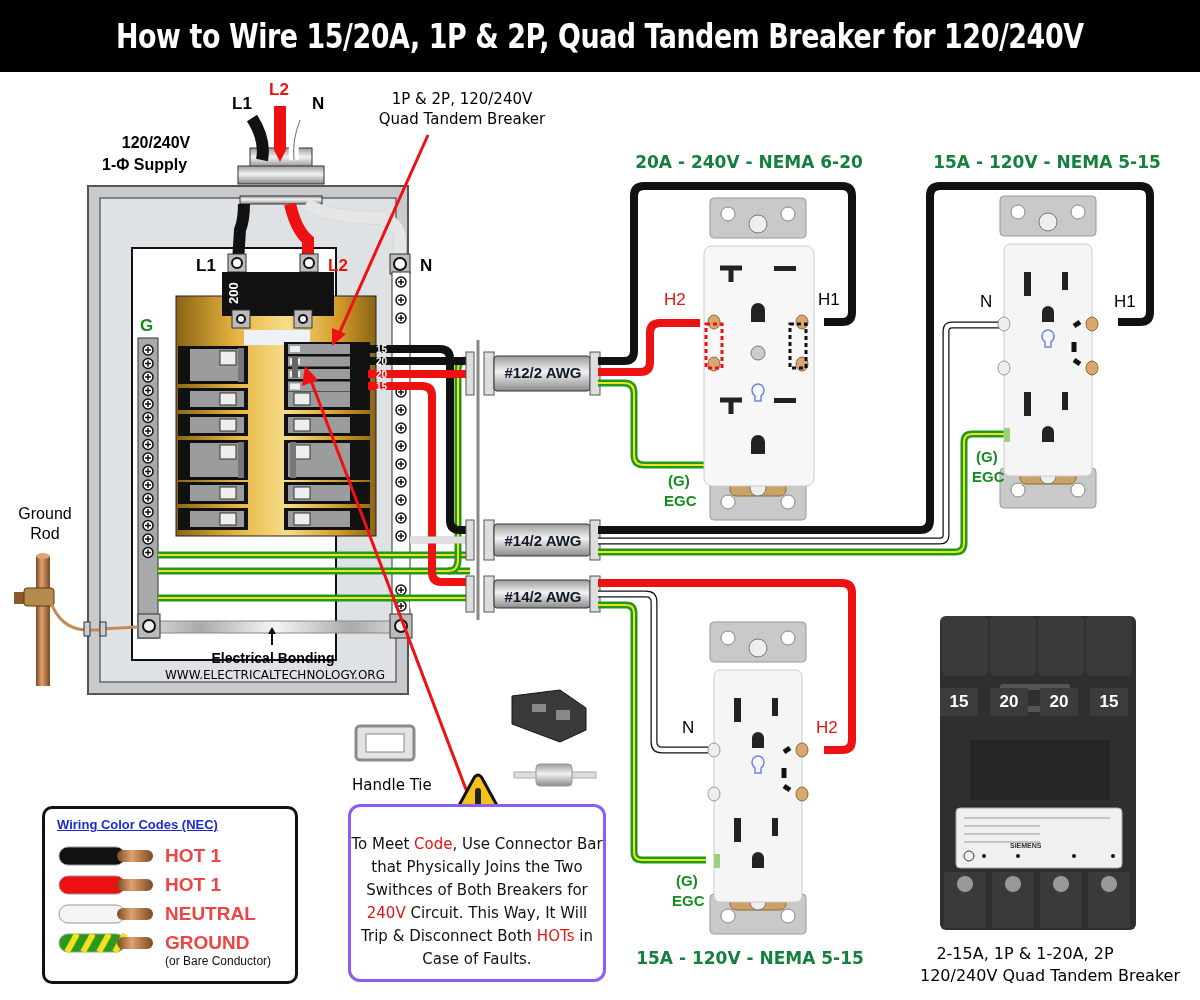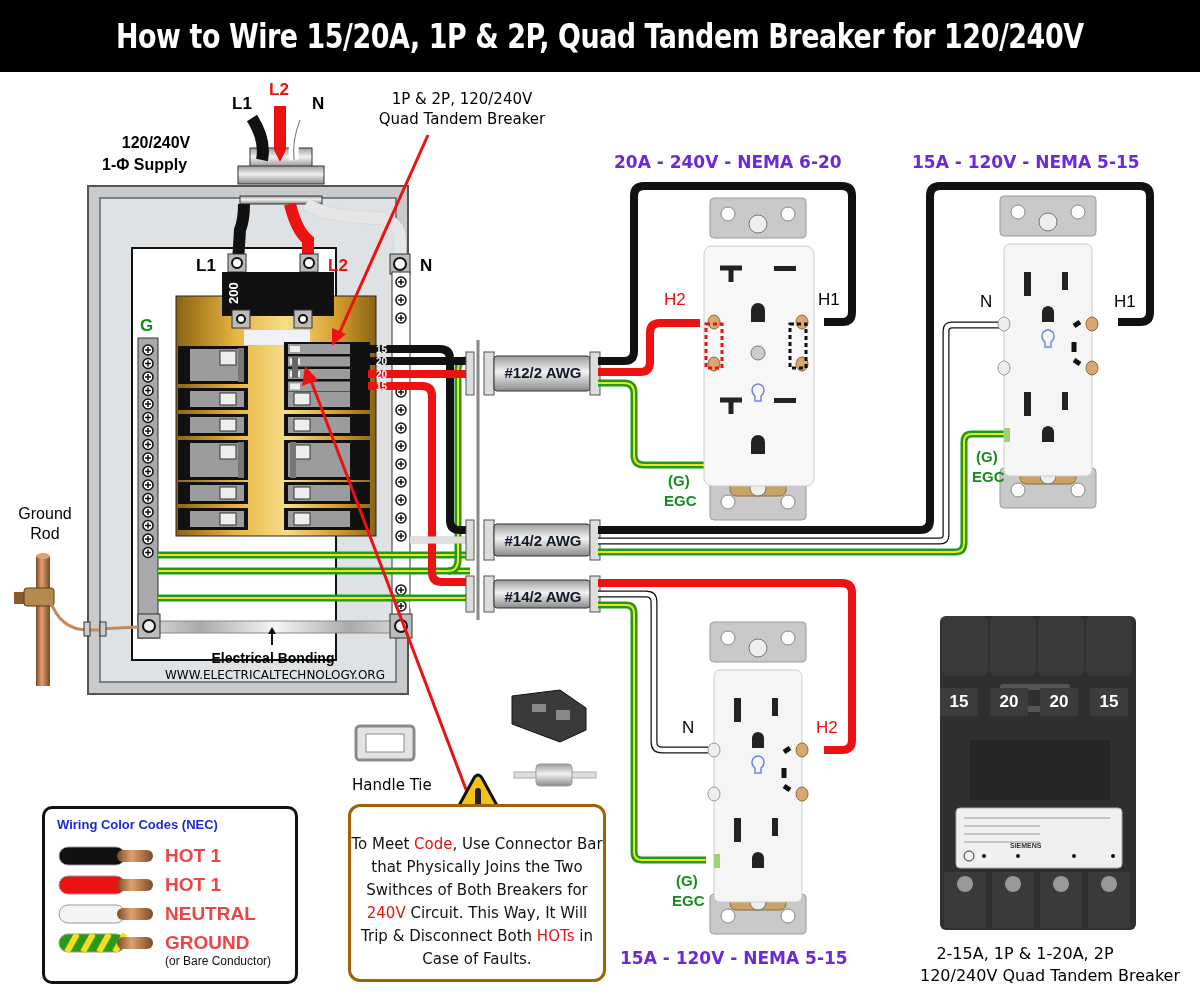--- a/index.html
+++ b/index.html
@@ -6,28 +6,28 @@
   body{width:1200px;height:1000px;background:#fff;position:relative;overflow:hidden;font-family:"Liberation Sans",sans-serif;}
   .abs{position:absolute;}
   #title-bar{left:0;top:0;width:1200px;height:72px;background:#000;color:#fff;font-weight:bold;font-size:34px;text-align:center;line-height:72px;letter-spacing:-0.5px;font-family:"DejaVu Sans",sans-serif;font-stretch:condensed;}
   #title-bar span{display:inline-block;transform:scaleX(0.88);}
   .lbl{position:absolute;font-weight:bold;white-space:nowrap;}
   .plain{position:absolute;white-space:nowrap;}
   .red{color:#e8140f;}
   .green{color:#138c1d;}
   svg{position:absolute;left:0;top:0;}
   .awg{position:absolute;font-weight:bold;font-size:15px;color:#0f172a;text-align:center;}
-  .note-box{position:absolute;left:348px;top:804px;width:252px;height:172px;border:3px solid #a16207;border-radius:12px;background:#fff;}
+  .note-box{position:absolute;left:348px;top:804px;width:252px;height:172px;border:3px solid #8b5cf6;border-radius:12px;background:#fff;}
   .note-text{position:absolute;left:0;top:26px;width:100%;text-align:center;font-size:15px;line-height:23px;color:#111;font-family:"DejaVu Sans",sans-serif;}
   .legend-box{position:absolute;left:42px;top:806px;width:250px;height:172px;border:3px solid #111;border-radius:10px;background:#fff;}
-  .legend-title{position:absolute;left:12px;top:8px;font-size:13px;font-weight:bold;color:#1a2bd6;}
+  .legend-title{position:absolute;left:12px;top:8px;font-size:13px;font-weight:bold;color:#1a2bd6;text-decoration:underline;}
   .legend-row{position:absolute;left:12px;height:26px;}
   .legend-label{position:absolute;left:108px;top:2px;font-size:19px;font-weight:bold;color:#ef4444;white-space:nowrap;text-align:center;}
   .legend-sub{position:absolute;left:108px;top:24px;font-size:12px;color:#111;white-space:nowrap;}
-  .cap{position:absolute;font-size:17px;font-weight:bold;color:#6d28d9;font-family:"DejaVu Sans",sans-serif;}
+  .cap{position:absolute;font-size:17px;font-weight:bold;color:#15803d;text-align:center;font-family:"DejaVu Sans",sans-serif;}
   .rating{position:absolute;width:38px;height:28px;background:#3c3d3b;color:#fff;font-weight:bold;font-size:17px;text-align:center;line-height:28px;}
   .brk-num{position:absolute;font-size:10px;font-weight:bold;color:#fff;}
 </style>
 </head>
 <body>
 
 <div id="title-bar" class="abs"><span>How to Wire 15/20A, 1P &amp; 2P, Quad Tandem Breaker for 120/240V</span></div>
 
 <svg width="1200" height="1000" viewBox="0 0 1200 1000">
   <defs>

